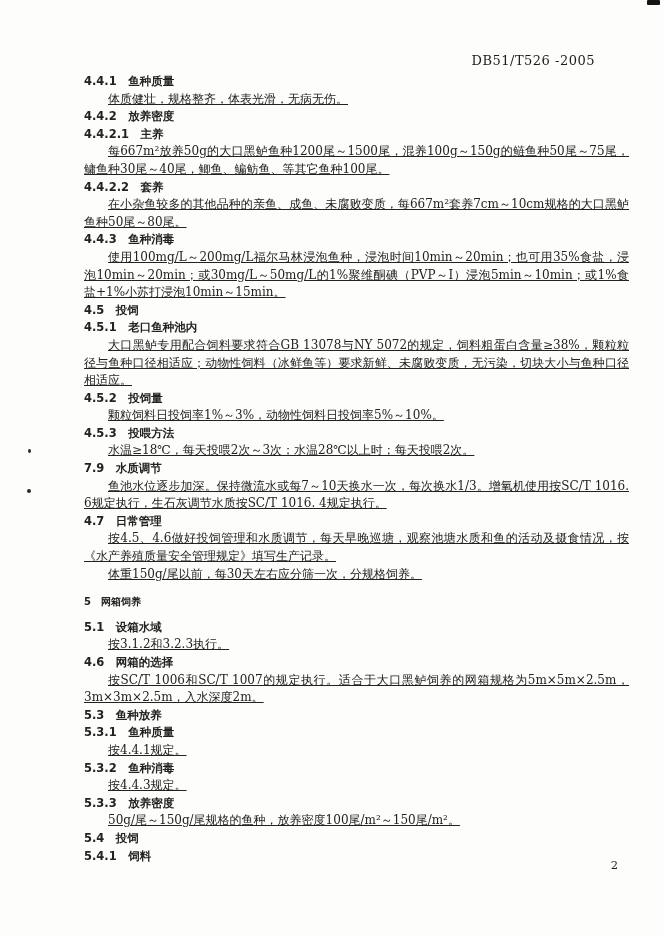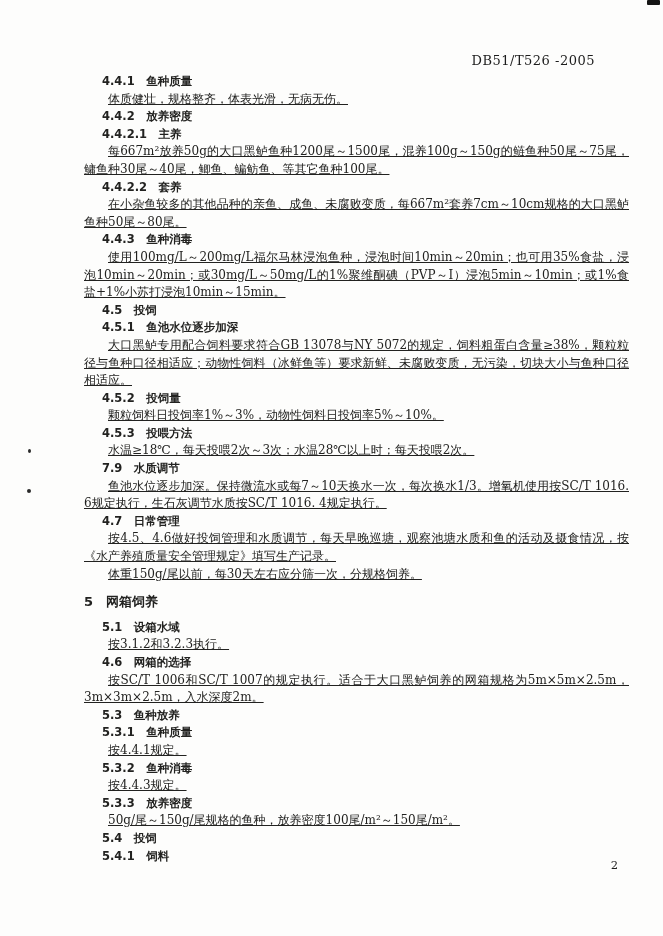--- a/index.html
+++ b/index.html
@@ -27,26 +27,25 @@
     width: 545px;
     font-size: 12px;
     line-height: 17.6px;
     text-align: justify;
   }
   .sec {
     font-family: "DejaVu Sans", "Liberation Sans", sans-serif;
     font-weight: bold;
     font-size: 11.5px;
     white-space: pre-wrap;
-    margin-left: 18px;
   }
   .chapter {
     font-family: "DejaVu Sans", "Liberation Sans", sans-serif;
     font-weight: bold;
-    font-size: 13px;
+    font-size: 10px;
     margin: 10px 0 8px 0;
     white-space: pre-wrap;
   }
   .para { text-indent: 2em; text-decoration: underline; }
   .page-number {
     position: absolute;
     right: 45px;
     bottom: 64px;
     font-size: 11.5px;
     color: #1c1c1c;
@@ -89,21 +88,21 @@
     <div class="sec">4.4.1　鱼种质量</div>
     <div class="para">体质健壮，规格整齐，体表光滑，无病无伤。</div>
     <div class="sec">4.4.2　放养密度</div>
     <div class="sec">4.4.2.1　主养</div>
     <div class="para">每667m²放养50g的大口黑鲈鱼种1200尾～1500尾，混养100g～150g的鲢鱼种50尾～75尾，鳙鱼种30尾～40尾，鲫鱼、鳊鲂鱼、等其它鱼种100尾。</div>
     <div class="sec">4.4.2.2　套养</div>
     <div class="para">在小杂鱼较多的其他品种的亲鱼、成鱼、未腐败变质，每667m²套养7cm～10cm规格的大口黑鲈鱼种50尾～80尾。</div>
     <div class="sec">4.4.3　鱼种消毒</div>
     <div class="para">使用100mg/L～200mg/L福尔马林浸泡鱼种，浸泡时间10min～20min；也可用35%食盐，浸泡10min～20min；或30mg/L～50mg/L的1%聚维酮碘（PVP～I）浸泡5min～10min；或1%食盐+1%小苏打浸泡10min～15min。</div>
     <div class="sec">4.5　投饲</div>
-    <div class="sec">4.5.1　鱼池水位逐步加深</div>
+    <div class="sec">4.5.1　老口鱼种池内</div>
     <div class="para">大口黑鲈专用配合饲料要求符合GB 13078与NY 5072的规定，饲料粗蛋白含量≥38%，颗粒粒径与鱼种口径相适应；动物性饲料（冰鲜鱼等）要求新鲜、未腐败变质，无污染，切块大小与鱼种口径相适应。</div>
     <div class="sec">4.5.2　投饲量</div>
     <div class="para">颗粒饲料日投饲率1%～3%，动物性饲料日投饲率5%～10%。</div>
     <div class="sec">4.5.3　投喂方法</div>
     <div class="para">水温≥18℃，每天投喂2次～3次；水温28℃以上时；每天投喂2次。</div>
     <div class="sec">7.9　水质调节</div>
     <div class="para">鱼池水位逐步加深。保持微流水或每7～10天换水一次，每次换水1/3。增氧机使用按SC/T 1016. 6规定执行，生石灰调节水质按SC/T 1016. 4规定执行。</div>
     <div class="sec">4.7　日常管理</div>
     <div class="para">按4.5、4.6做好投饲管理和水质调节，每天早晚巡塘，观察池塘水质和鱼的活动及摄食情况，按《水产养殖质量安全管理规定》填写生产记录。</div>
     <div class="para">体重150g/尾以前，每30天左右应分筛一次，分规格饲养。</div>

